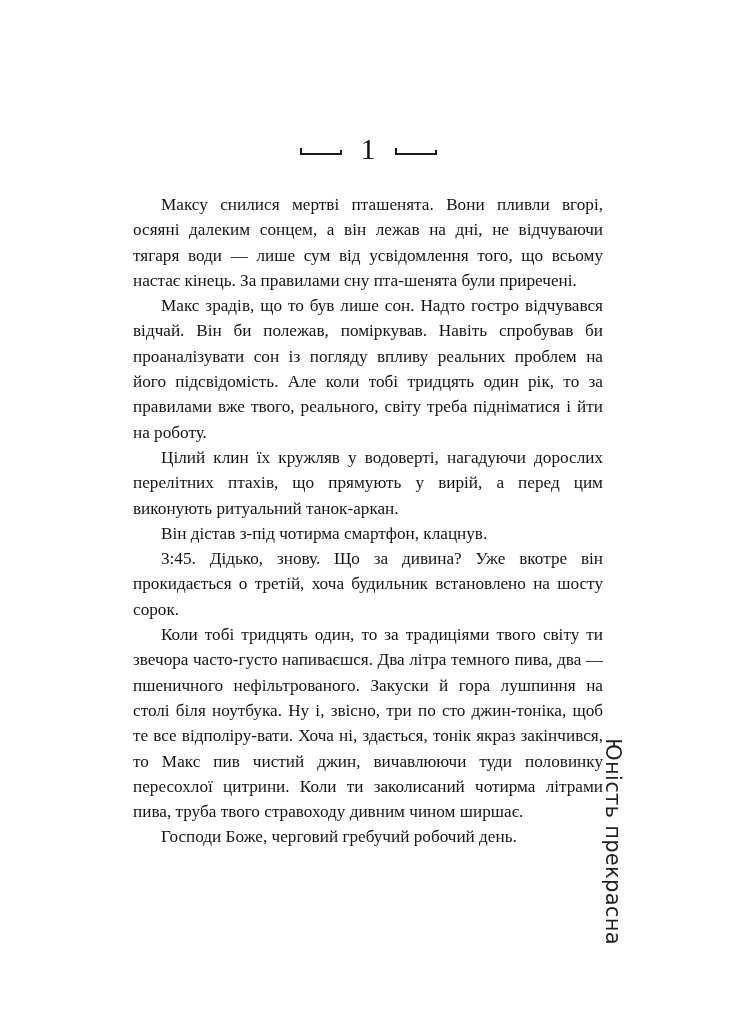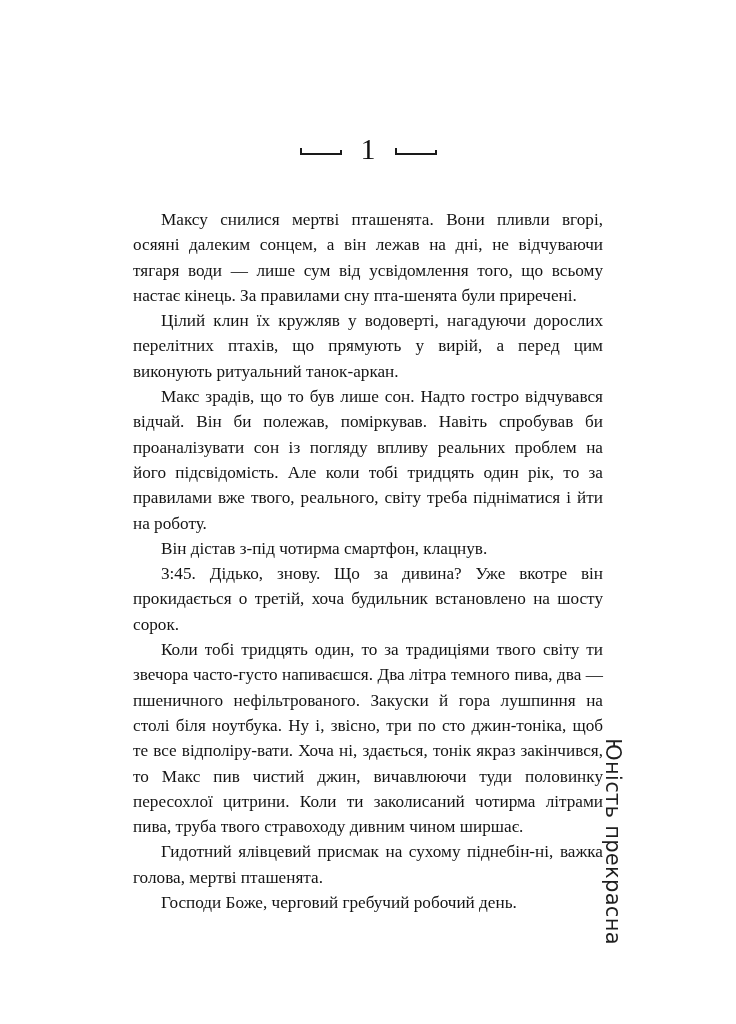--- a/index.html
+++ b/index.html
@@ -85,21 +85,21 @@
     line-height: 1;
     font-weight: 400;
     color: #111111;
     letter-spacing: 0;
     transform: translateY(-2px);
   }
 
   
   .body-text {
     position: absolute;
-    top: 207px;
+    top: 192px;
     left: 133px;
     width: 470px;
     font-size: 17.2px;
     line-height: 25.3px;
     text-align: justify;
     text-justify: inter-word;
     hyphens: manual;
     color: #141414;
   }
   .body-text p {
@@ -142,24 +142,23 @@
       <span class="tick-right"></span>
     </span>
     <span class="chapter-num">1</span>
     <span class="orn orn-right">
       <span class="tick-right"></span>
     </span>
   </div>
 
   <div class="body-text">
     <p>Максу снилися мертві пташенята. Вони пливли вгорі, осяяні далеким сонцем, а він лежав на дні, не відчуваючи тягаря води — лише сум від усвідомлення того, що всьому настає кінець. За правилами сну пта-­шенята були приречені.</p>
+    <p>Макс зрадів, що то був лише сон. Надто гостро відчувався відчай. Він би полежав, поміркував. Навіть спробував би проаналізувати сон із погляду впливу реальних проблем на його підсвідомість. Але коли тобі тридцять один рік, то за правилами вже твого, реального, світу треба підніматися і йти на роботу.</p>
     <p>Цілий клин їх кружляв у водоверті, нагадуючи дорослих перелітних птахів, що прямують у вирій, а перед цим виконують ритуальний танок-­аркан.</p>
-    <p>Макс зрадів, що то був лише сон. Надто гостро відчувався відчай. Він би полежав, поміркував. Навіть спробував би проаналізувати сон із погляду впливу реальних проблем на його підсвідомість. Але коли тобі тридцять один рік, то за правилами вже твого, реального, світу треба підніматися і йти на роботу.</p>
     <p>Він дістав з-­під чотирма смартфон, клацнув.</p>
     <p>3:45. Дідько, знову. Що за дивина? Уже вкотре він прокидається о третій, хоча будильник встановлено на шосту сорок.</p>
     <p>Коли тобі тридцять один, то за традиціями твого світу ти звечора часто-­густо напиваєшся. Два літра темного пива, два — пшеничного нефільтрованого. Закуски й гора лушпиння на столі біля ноутбука. Ну і, звісно, три по сто джин-­тоніка, щоб те все відполіру-­вати. Хоча ні, здається, тонік якраз закінчився, то Макс пив чистий джин, вичавлюючи туди половинку пересохлої цитрини. Коли ти заколисаний чотирма літрами пива, труба твого стравоходу дивним чином ширшає.</p>
-    <p>Гидотний ялівцевий присмак на сухому піднебін-­ні, важка голова, мертві пташенята.</p>
     <p>Господи Боже, черговий гребучий робочий день.</p>
   </div>
 
   <div class="edge-title">Юність прекрасна</div>
 
 </div>
 
 </body></html>

